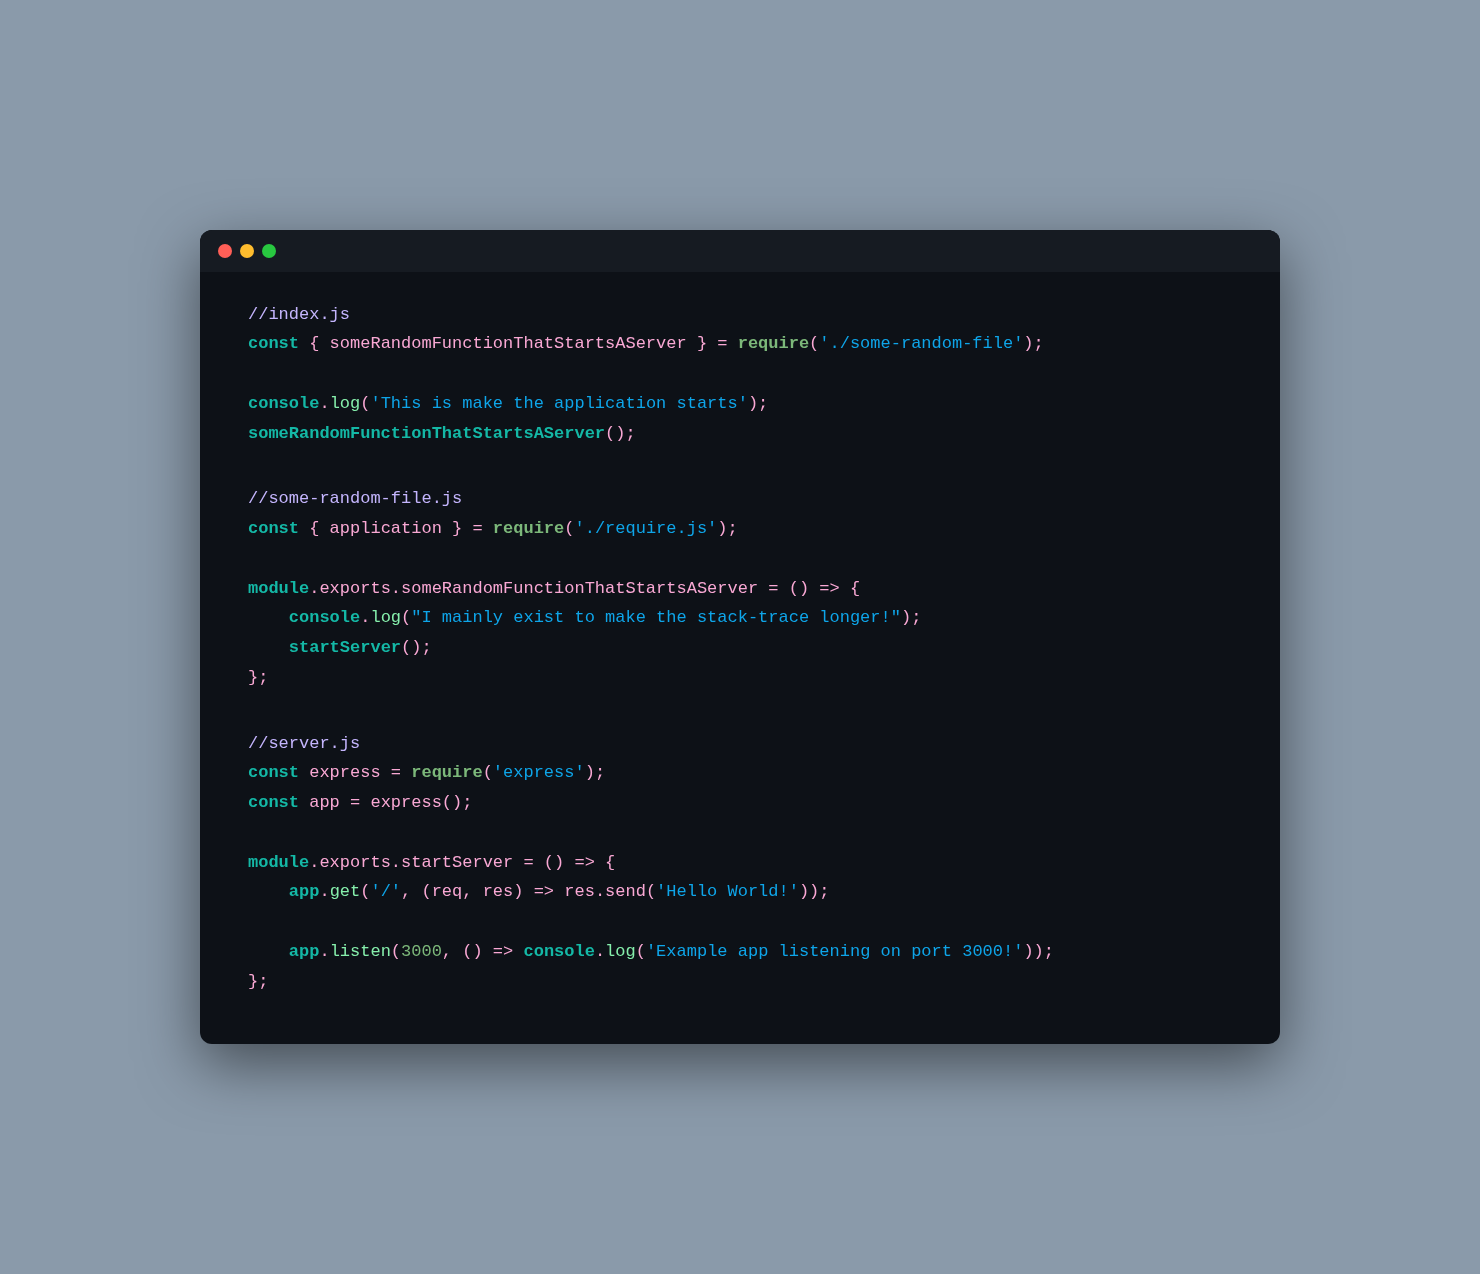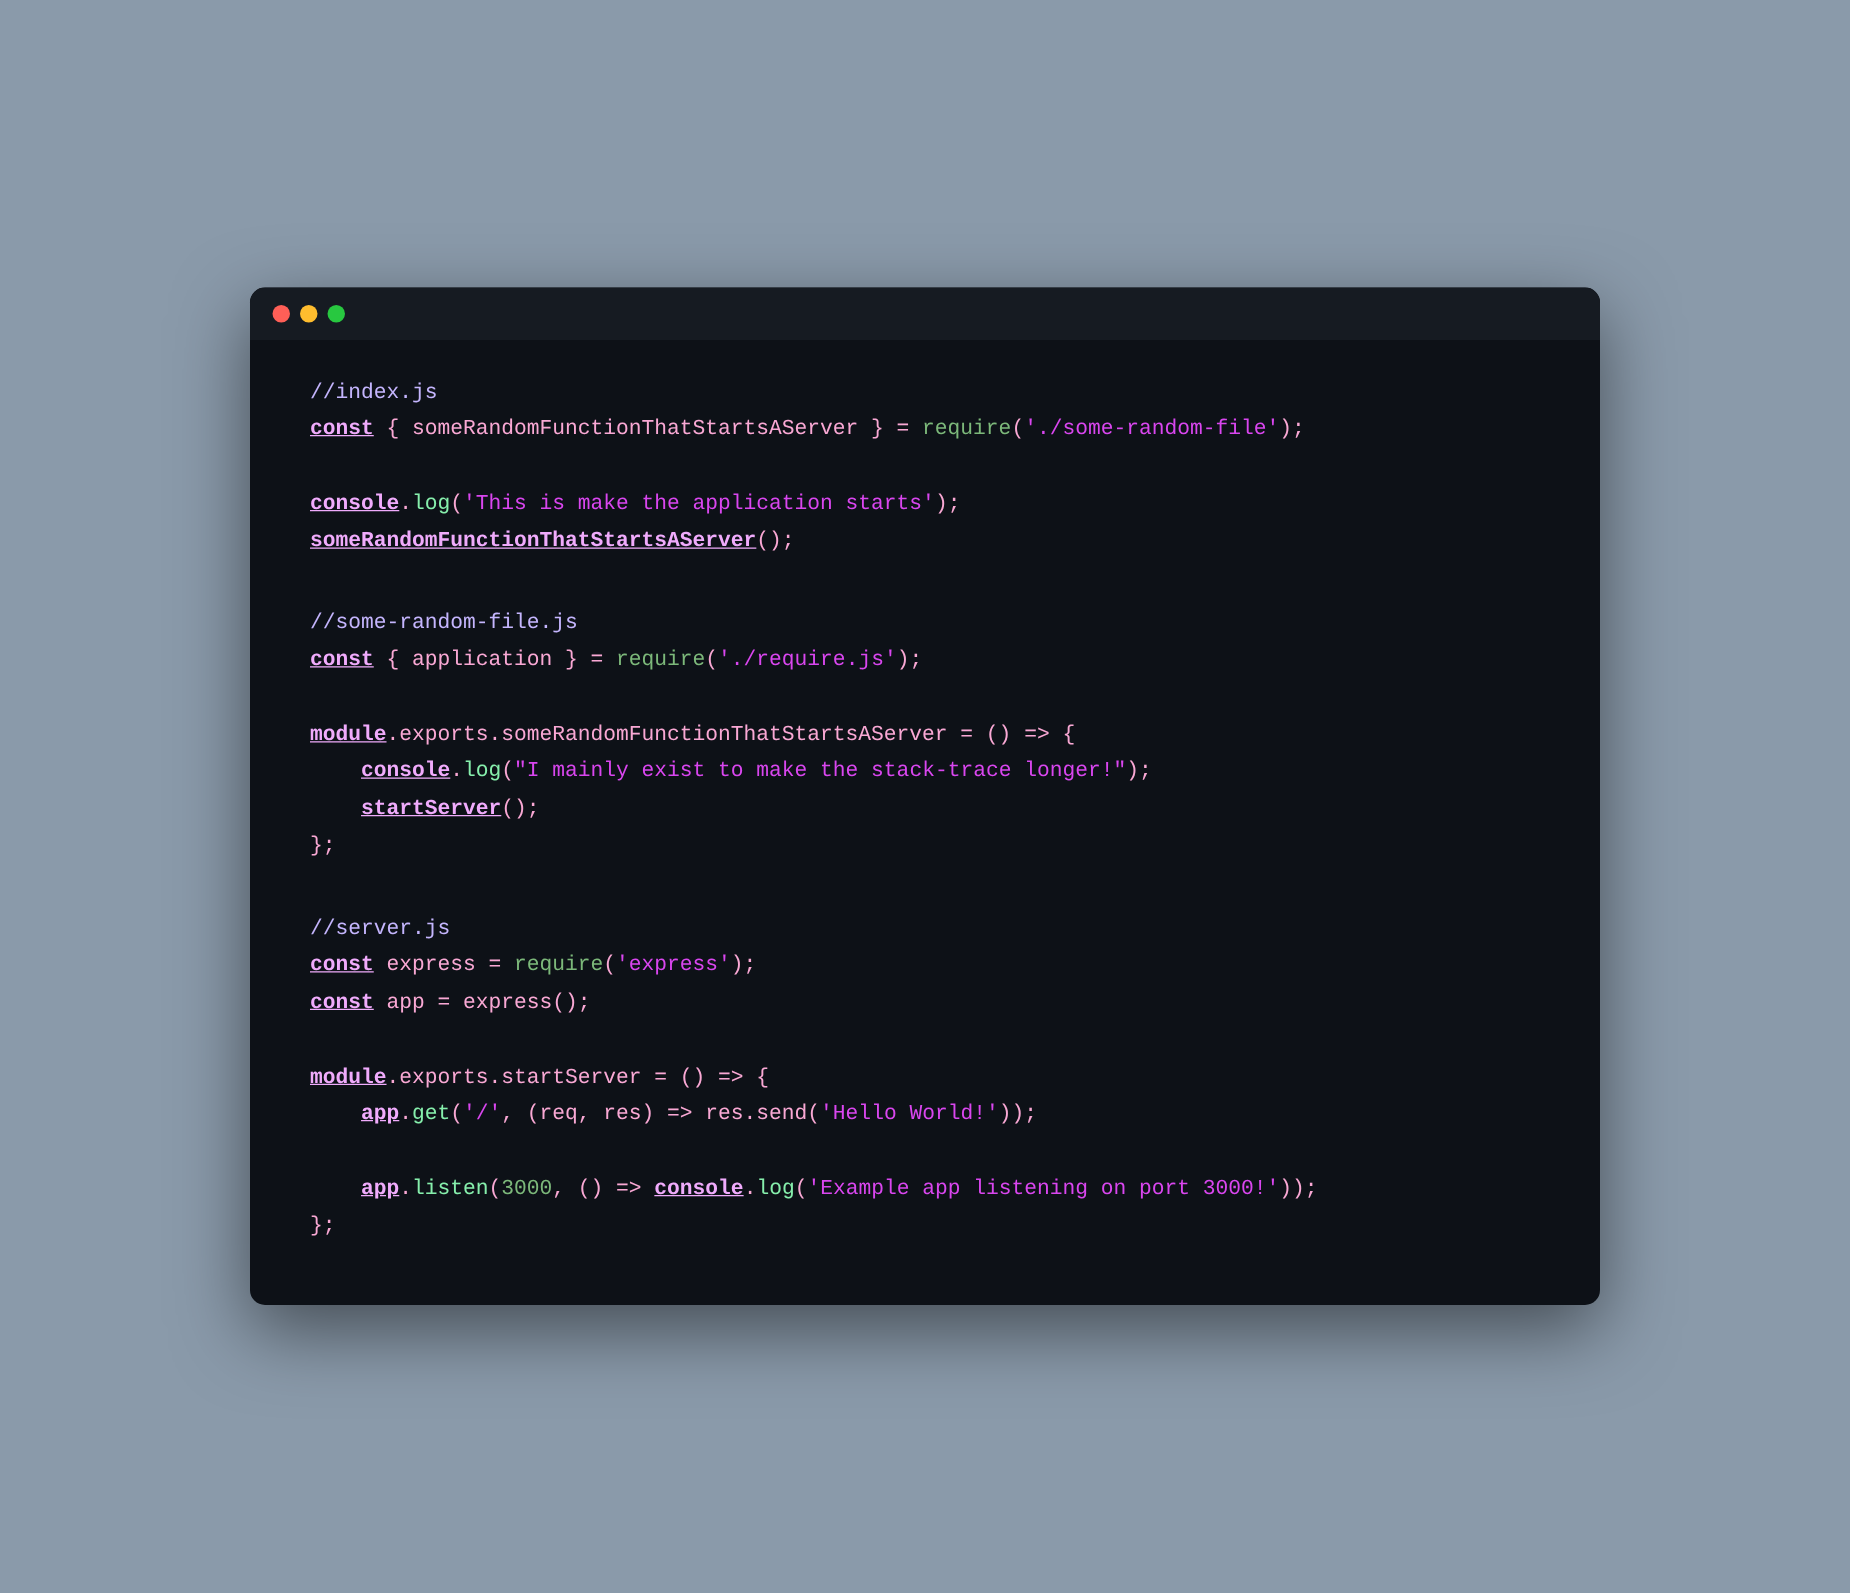--- a/index.html
+++ b/index.html
@@ -53,25 +53,25 @@
 
     .code-block {
       margin-bottom: 36px;
     }
     .code-block:last-child {
       margin-bottom: 0;
       margin-top: 12px;
     }
 
     .comment   { color: #c4b5fd; }
-    .keyword   { color: #f0abfc; font-weight: bold; text-decoration: underline; }
+    .keyword   { color: #14b8a6; font-weight: bold; }
     .fn-name   { color: #86efac; }
-    .string    { color: #d946ef; }
+    .string    { color: #0ea5e9; }
     .plain     { color: #f9a8d4; }
-    .require   { color: #7cb87a; }
+    .require   { color: #7cb87a; font-weight: bold; }
     .number    { color: #7cb87a; }
 
     pre {
       font-family: 'Courier New', Courier, monospace;
       font-size: 17px;
       line-height: 1.75;
       white-space: pre;
     }
   </style>
 </head>

